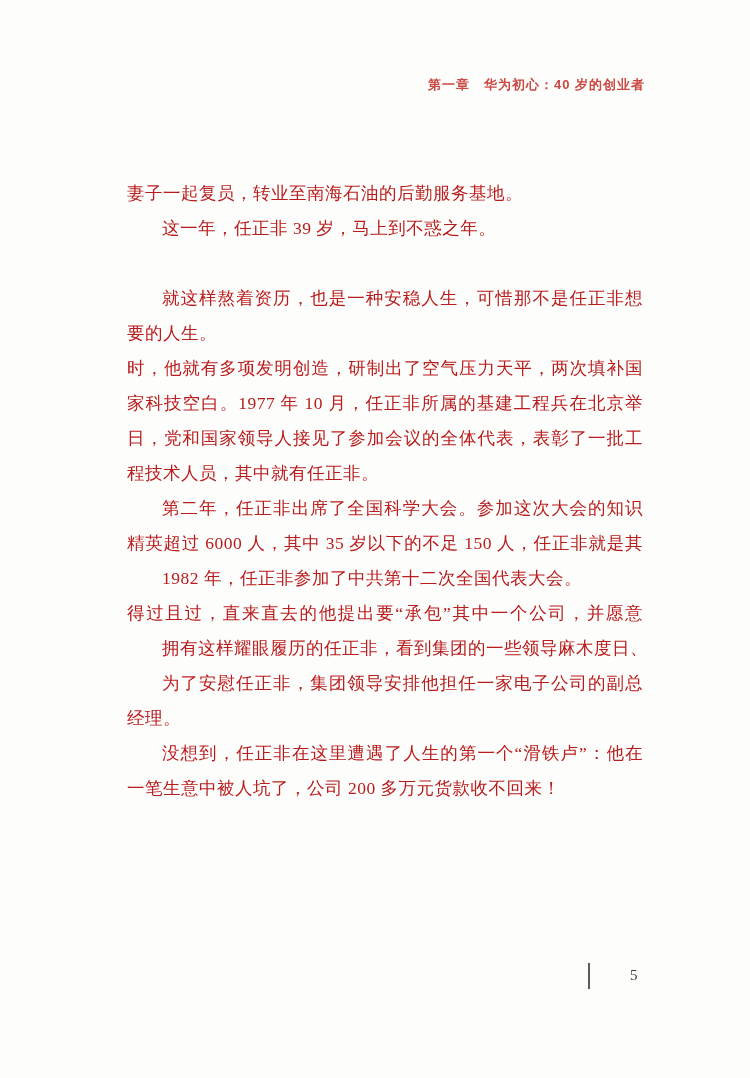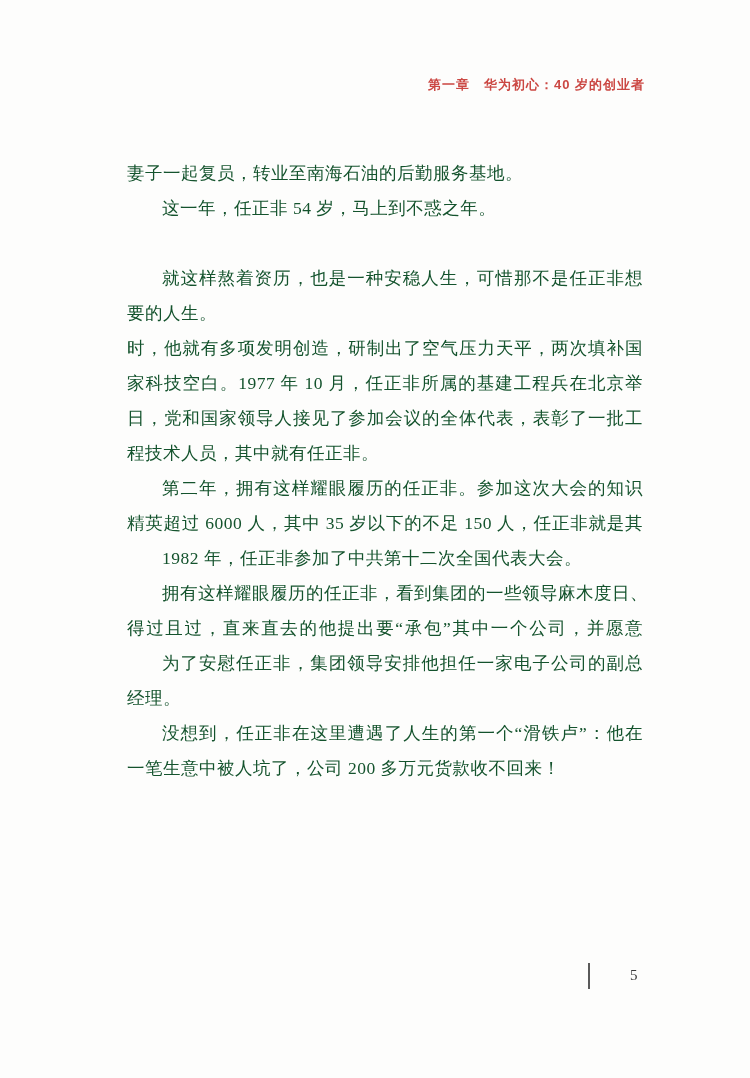--- a/index.html
+++ b/index.html
@@ -22,25 +22,25 @@
     font-family: "Liberation Sans", "DejaVu Sans", sans-serif;
     font-size: 13px;
     font-weight: bold;
     color: #cb4843;
     letter-spacing: 1px;
     white-space: nowrap;
   }
   .body-text {
     position: absolute;
     left: 127px;
-    top: 156px;
+    top: 176px;
     width: 516px;
     font-size: 17.5px;
     line-height: 35px;
-    color: #14532d;
+    color: #b91c1c;
     letter-spacing: 0.5px;
   }
   .paragraph.section-break { margin-bottom: 35px; }
   .line {
     white-space: nowrap;
     text-align: left;
     overflow: visible;
   }
   .line.fill {
     text-align: justify;
@@ -79,42 +79,42 @@
   <div class="running-header">
     <span>第一章</span>
     <span>华为初心：40 岁的创业者</span>
   </div>
 
   <div class="body-text">
       <div class="paragraph">
         <div class="line">妻子一起复员，转业至南海石油的后勤服务基地。</div>
       </div>
       <div class="paragraph section-break">
-        <div class="line indent">这一年，任正非 54 岁，马上到不惑之年。</div>
+        <div class="line indent">这一年，任正非 39 岁，马上到不惑之年。</div>
       </div>
       <div class="paragraph">
         <div class="line indent fill">就这样熬着资历，也是一种安稳人生，可惜那不是任正非想</div>
         <div class="line">要的人生。</div>
       </div>
       <div class="paragraph">
         <div class="line fill">时，他就有多项发明创造，研制出了空气压力天平，两次填补国</div>
         <div class="line fill">家科技空白。1977 年 10 月，任正非所属的基建工程兵在北京举</div>
         <div class="line fill">日，党和国家领导人接见了参加会议的全体代表，表彰了一批工</div>
         <div class="line">程技术人员，其中就有任正非。</div>
       </div>
       <div class="paragraph">
-        <div class="line indent fill">第二年，拥有这样耀眼履历的任正非。参加这次大会的知识</div>
+        <div class="line indent fill">第二年，任正非出席了全国科学大会。参加这次大会的知识</div>
         <div class="line fill">精英超过 6000 人，其中 35 岁以下的不足 150 人，任正非就是其</div>
       </div>
       <div class="paragraph">
         <div class="line indent">1982 年，任正非参加了中共第十二次全国代表大会。</div>
       </div>
       <div class="paragraph">
+        <div class="line fill">得过且过，直来直去的他提出要“承包”其中一个公司，并愿意</div>
         <div class="line indent fill">拥有这样耀眼履历的任正非，看到集团的一些领导麻木度日、</div>
-        <div class="line fill">得过且过，直来直去的他提出要“承包”其中一个公司，并愿意</div>
       </div>
       <div class="paragraph">
         <div class="line indent fill">为了安慰任正非，集团领导安排他担任一家电子公司的副总</div>
         <div class="line">经理。</div>
       </div>
       <div class="paragraph">
         <div class="line indent fill">没想到，任正非在这里遭遇了人生的第一个“滑铁卢”：他在</div>
         <div class="line">一笔生意中被人坑了，公司 200 多万元货款收不回来！</div>
       </div>
     </div>

